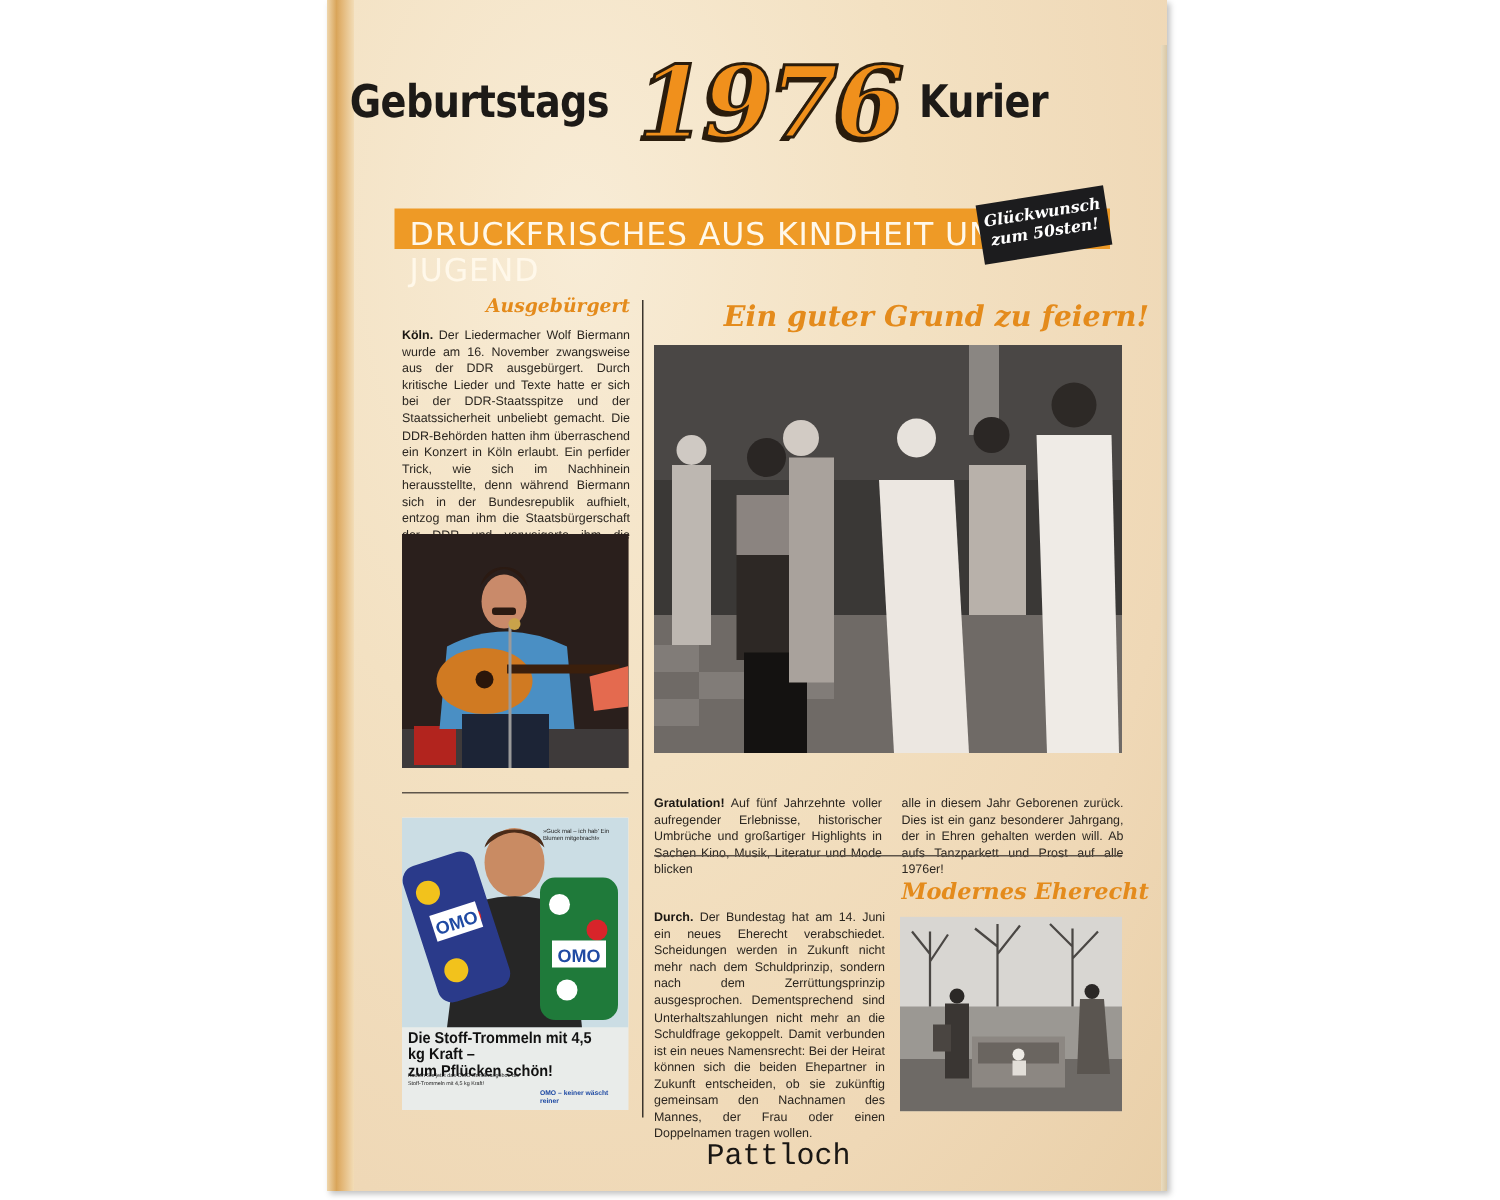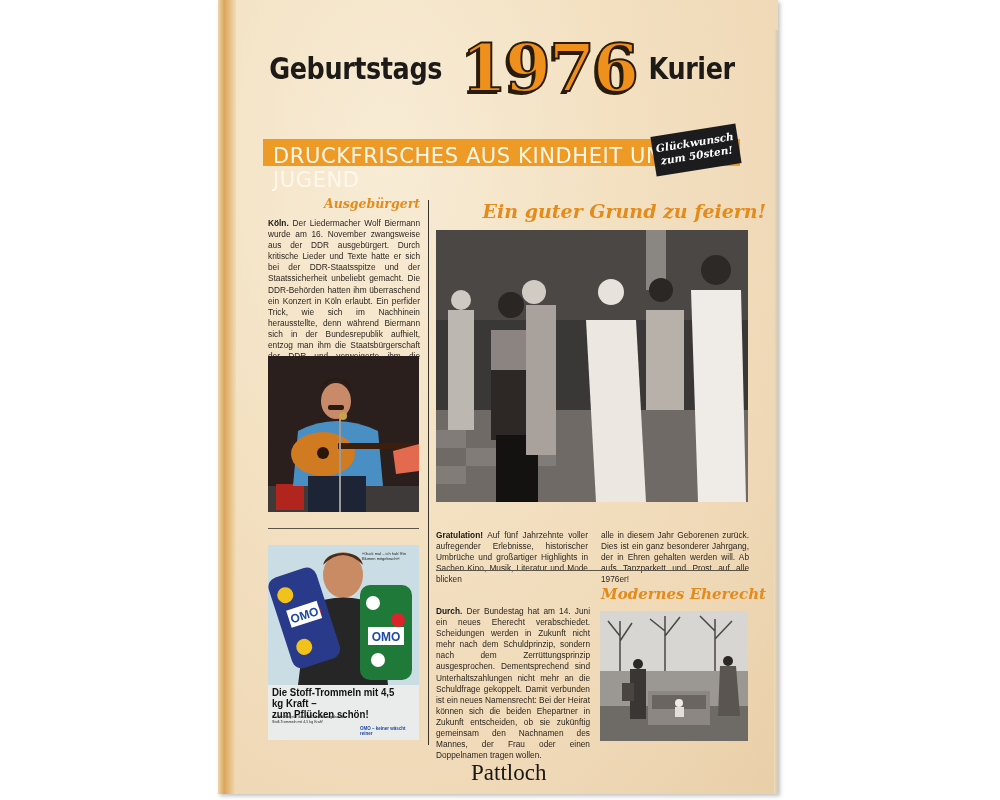--- a/index.html
+++ b/index.html
@@ -4,41 +4,41 @@
 <style>
   html, body { margin:0; padding:0; }
   body { width:1000px; height:800px; background:#ffffff; position:relative; overflow:hidden; font-family:"DejaVu Sans", sans-serif; }
   .book { position:absolute; left:218px; top:0; width:560px; height:794px;
     background: radial-gradient(ellipse at 30% 20%, #f8ecd6 0%, #f3e1c2 40%, #efd8b6 75%, #e9cfa8 100%);
     box-shadow: 2px 2px 4px rgba(0,0,0,0.25); }
   .book::before { content:""; position:absolute; left:0; top:0; width:18px; height:100%;
     background: linear-gradient(to right, #efd6ac 0%, #d9a55a 35%, #e3b676 55%, #f2dcb6 100%); }
   .book::after { content:""; position:absolute; right:0; top:30px; width:4px; height:calc(100% - 30px);
     background: linear-gradient(to right, #eadcc0, #d9c8a6); }
-  .mast { position:absolute; top:28px; left:0; width:560px; height:80px; display:flex; align-items:center; justify-content:center; }
+  .mast { position:absolute; top:28px; left:0; width:560px; height:80px; display:flex; align-items:center; }
   .mast .w { font-family:"DejaVu Sans", sans-serif; font-weight:bold; font-size:30px; color:#1d1a17; letter-spacing:-0.5px; transform:scaleX(0.85); }
-  .mast .year { font-family:"DejaVu Serif", serif; font-weight:bold; font-size:66px; color:#f0901c;
+  .mast .year { font-family:"DejaVu Serif", serif; font-weight:bold; font-style:italic; font-size:66px; color:#f0901c;
     -webkit-text-stroke:2px #2a1c0c; margin:0 4px; letter-spacing:-2px; text-shadow:-3px 3px 0 #2a1c0c; }
   .banner { position:absolute; left:45px; top:139px; width:477px; height:27px; background:#ee9a26; }
   .banner span { position:absolute; left:10px; top:5px; color:#fff8ea; font-size:21px; letter-spacing:0.6px; font-family:"DejaVu Sans", sans-serif; }
   .badge { position:absolute; left:435px; top:130px; width:86px; height:40px; background:#1c1c1e; transform:rotate(-9deg);
     color:#fff; font-family:"DejaVu Serif", serif; font-weight:bold; font-style:italic; font-size:10.5px; text-align:center; line-height:13px; padding-top:6px; box-sizing:border-box; }
   .h-orange { font-family:"DejaVu Serif", serif; font-weight:bold; font-style:italic; color:#e48b1c; text-align:right; }
   .col-left { position:absolute; left:50px; top:196px; width:152px; }
   .col-left .h-orange { font-size:12.5px; }
   .body-text { font-family:"Liberation Sans", sans-serif; font-size:8.3px; line-height:11.1px; color:#2b2620; text-align:justify; }
   .body-text b { font-weight:bold; color:#1a1612; }
   .vdivider { position:absolute; left:210px; top:200px; width:1px; height:545px; background:#3b342c; }
   .photo { position:absolute; overflow:hidden; }
   .hline { position:absolute; height:1px; background:#5e554a; }
   .main-head { position:absolute; left:218px; top:200px; width:330px; font-size:19px; }
   .gratu { position:absolute; top:514px; width:152px;margin-top:16px; }
   .mod-head { position:absolute; left:218px; top:585px; width:330px; font-size:15px; }
   .bonn { position:absolute; left:218px; top:606px; width:154px; }
-  .publisher { position:absolute; left:253px; top:760px; font-family:Liberation Serif, serif; font-size:23px; color:#1a1714; }
+  .publisher { position:absolute; left:253px; top:760px; font-family:Liberation Mono, monospace; font-size:20px; color:#1a1714; }
 </style>
 </head>
 <body>
 
 <div class="book">
 
   <div class="mast">
     <span class="w">Geburtstags</span>
     <span class="year">1976</span>
     <span class="w">Kurier</span>

